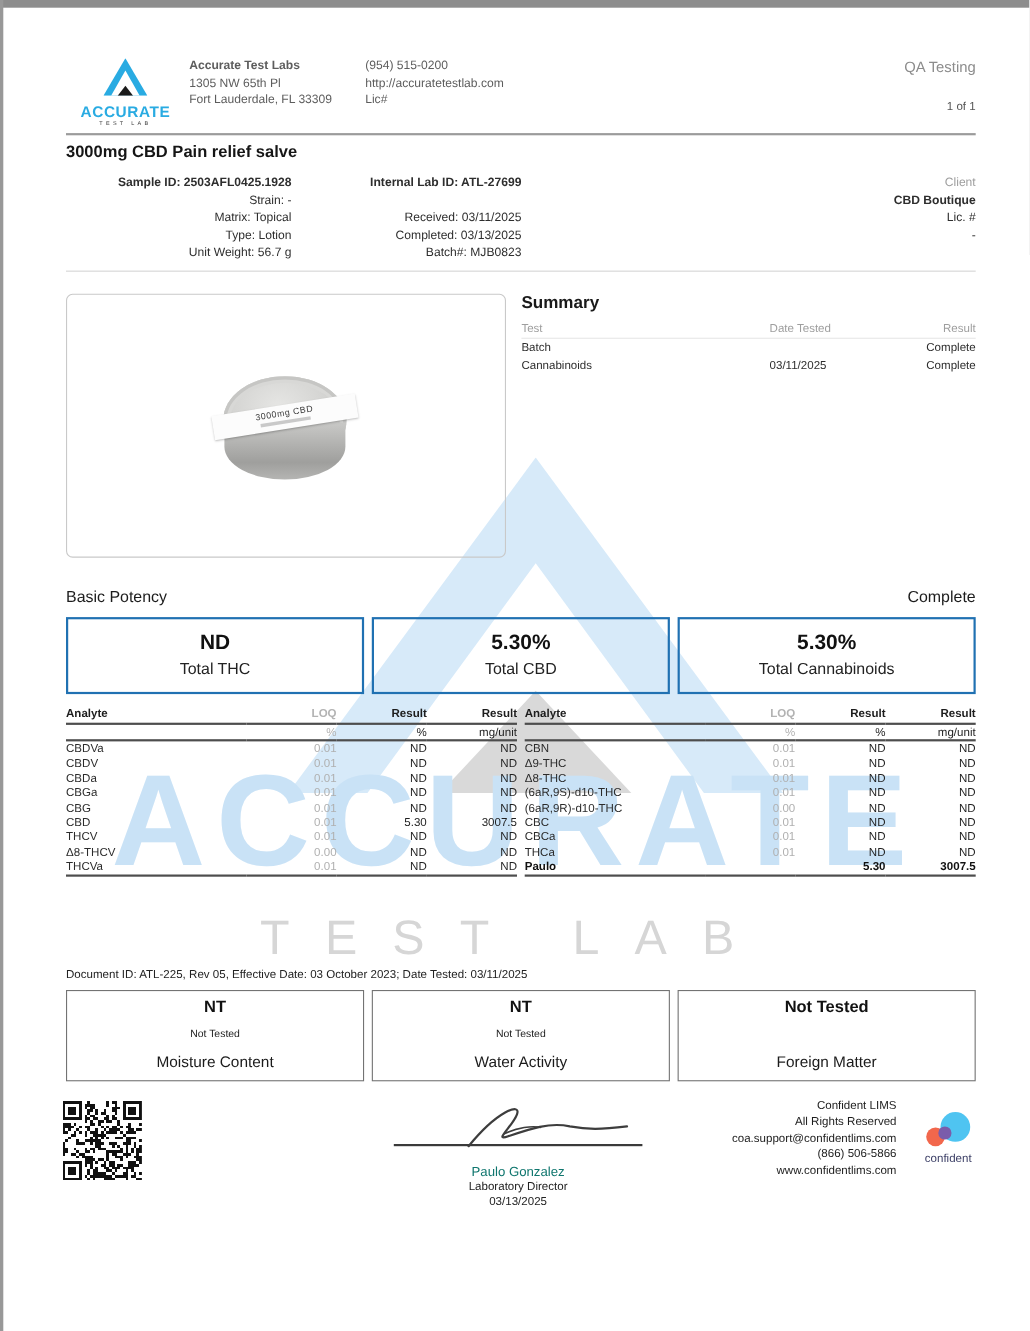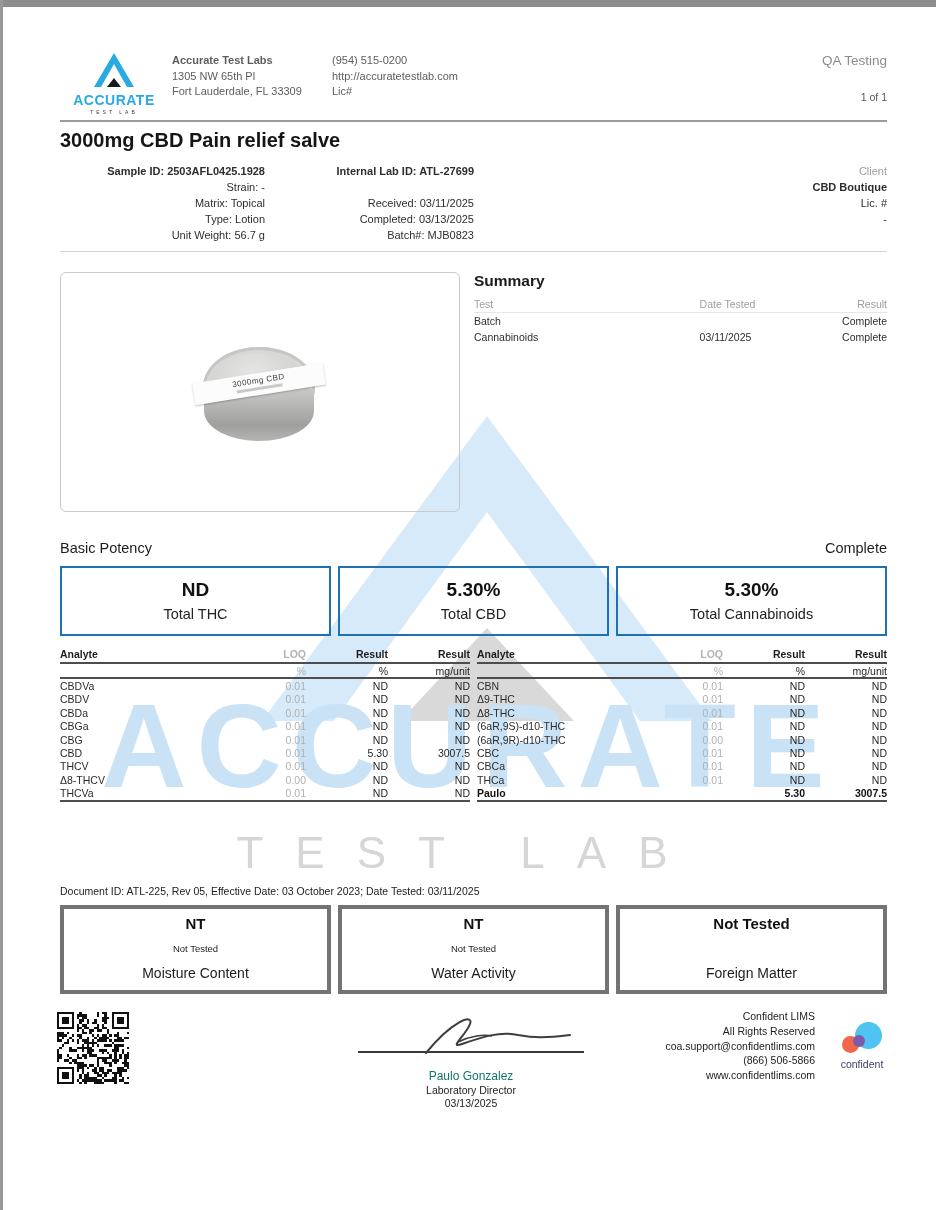--- a/index.html
+++ b/index.html
@@ -24,21 +24,21 @@
   .logo-brand{font-size:14px;font-weight:bold;color:#29abe2;letter-spacing:.5px;margin-top:1px;}
   .logo-tag{font-size:5px;color:#3a3a3a;letter-spacing:3px;margin-top:1px;}
   .lab-info{margin-left:4px;width:156px;font-size:11px;line-height:15.5px;color:#5d5d5d;}
   .lab-info .b{font-weight:bold;}
   .contact-info{margin-left:4px;font-size:11px;line-height:15.5px;color:#5d5d5d;}
   .qa-block{margin-left:auto;text-align:right;}
   .qa-title{font-size:13.5px;color:#8c8c8c;}
   .page-num{font-size:10.5px;color:#555;margin-top:23px;}
   .hdr-rule{border:none;border-top:2px solid #9b9b9b;margin:5px 0 0 0;}
 
-  .doc-title{font-size:20px;font-weight:bold;color:#151515;margin:7px 0 0 0;}
+  .doc-title{font-size:15px;font-weight:bold;color:#151515;margin:7px 0 0 0;}
 
   
   .sample-grid{display:flex;margin-top:11px;font-size:11px;}
   .sg-col{line-height:16px;}
   .sg-col.c1{width:205px;}
   .sg-col.c2{width:209px;}
   .sg-col.c3{flex:1;}
   .sg-row{height:16px;white-space:nowrap;text-align:right;}
   .sg-row.b{font-weight:bold;}
   .sg-row.gray{color:#9e9e9e;}
@@ -84,21 +84,21 @@
   table.an .units td{color:#3c3c3c;text-align:right;}
   table.an .units td.c1{color:#b3b3b3;}
   table.an td.c0{text-align:left;color:#2b2b2b;}
   table.an td.c1{text-align:right;color:#b0b0b0;}
   table.an td.c2,table.an td.c3{text-align:right;color:#1f1f1f;}
   table.an tr:last-child td{border-bottom:2.5px solid #4d4d4d;}
   table.an tr.bold-row td{font-weight:bold;color:#111;}
 
   
   .doc-line{margin-top:83px;font-size:10.5px;color:#222;}
-  .ntbox{flex:1;border:4px solid #737373;height:66px;text-align:center;display:flex;flex-direction:column;
+  .ntbox{flex:1;border:1px solid #737373;height:66px;text-align:center;display:flex;flex-direction:column;
          justify-content:space-between;padding:6px 0 9px 0;box-sizing:content-box;}
   .ntbox .v{font-size:15px;font-weight:bold;color:#111;}
   .ntbox .s{font-size:9.5px;color:#222;}
   .ntbox .l{font-size:14px;color:#1b1b1b;}
   .nt-row{margin-top:8px;}
 
   
   .footer{position:relative;margin-top:15px;height:130px;}
   .qr{position:absolute;left:-3px;top:3px;}
   .sig{position:absolute;left:298px;top:0;width:226px;text-align:center;}

